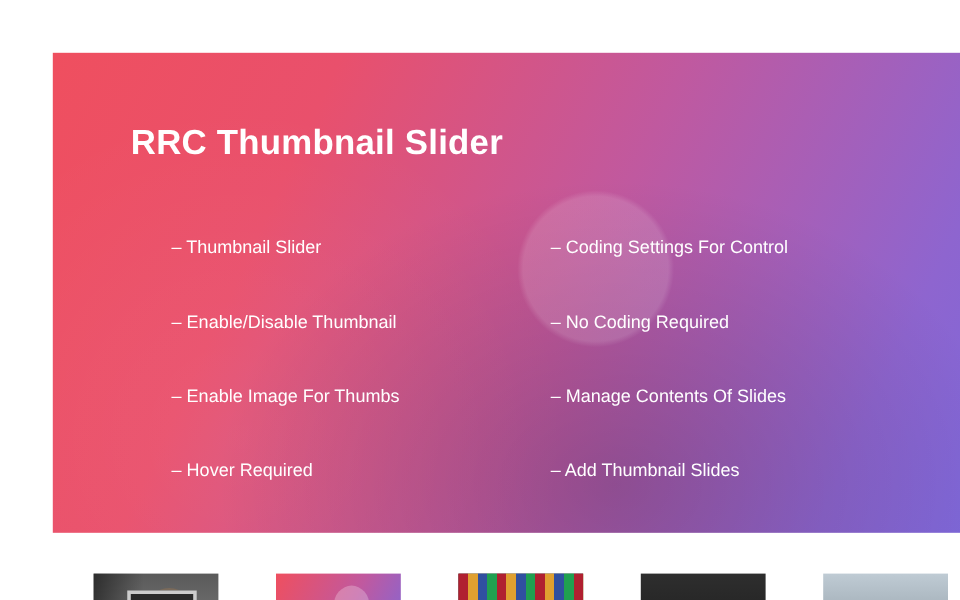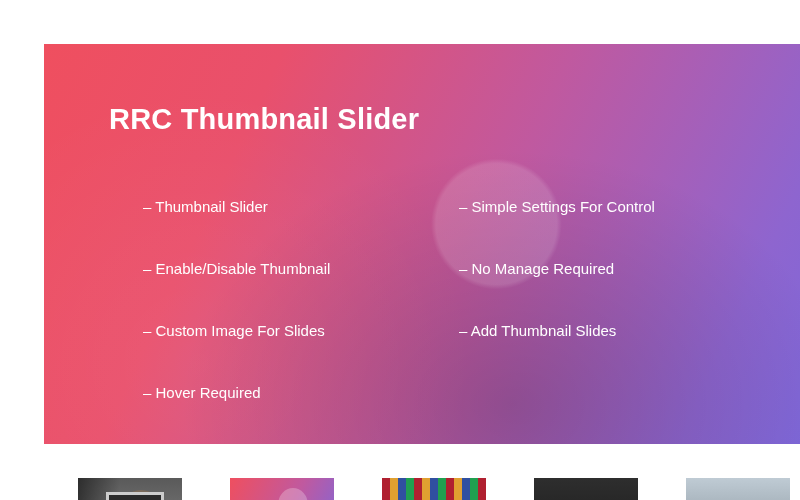--- a/index.html
+++ b/index.html
@@ -147,26 +147,27 @@
 </style>
 </head>
 <body>
 
 <div class="hero">
   <h1 class="hero-title">RRC Thumbnail Slider</h1>
   <div class="features">
     <div class="col">
       <div class="feat">Thumbnail Slider</div>
       <div class="feat">Enable/Disable Thumbnail</div>
-      <div class="feat">Custom Image For Slides</div>
+      <div class="feat">Enable Image For Thumbs</div>
       <div class="feat">Hover Required</div>
     </div>
     <div class="col">
-      <div class="feat">Simple Settings For Control</div>
-      <div class="feat">No Manage Required</div>
+      <div class="feat">Coding Settings For Control</div>
+      <div class="feat">No Coding Required</div>
+      <div class="feat">Manage Contents Of Slides</div>
       <div class="feat">Add Thumbnail Slides</div>
     </div>
   </div>
 </div>
 
 <div class="thumbs">
   <div class="thumb t1"></div>
   <div class="thumb t2"></div>
   <div class="thumb t3"></div>
   <div class="thumb t4"></div>

